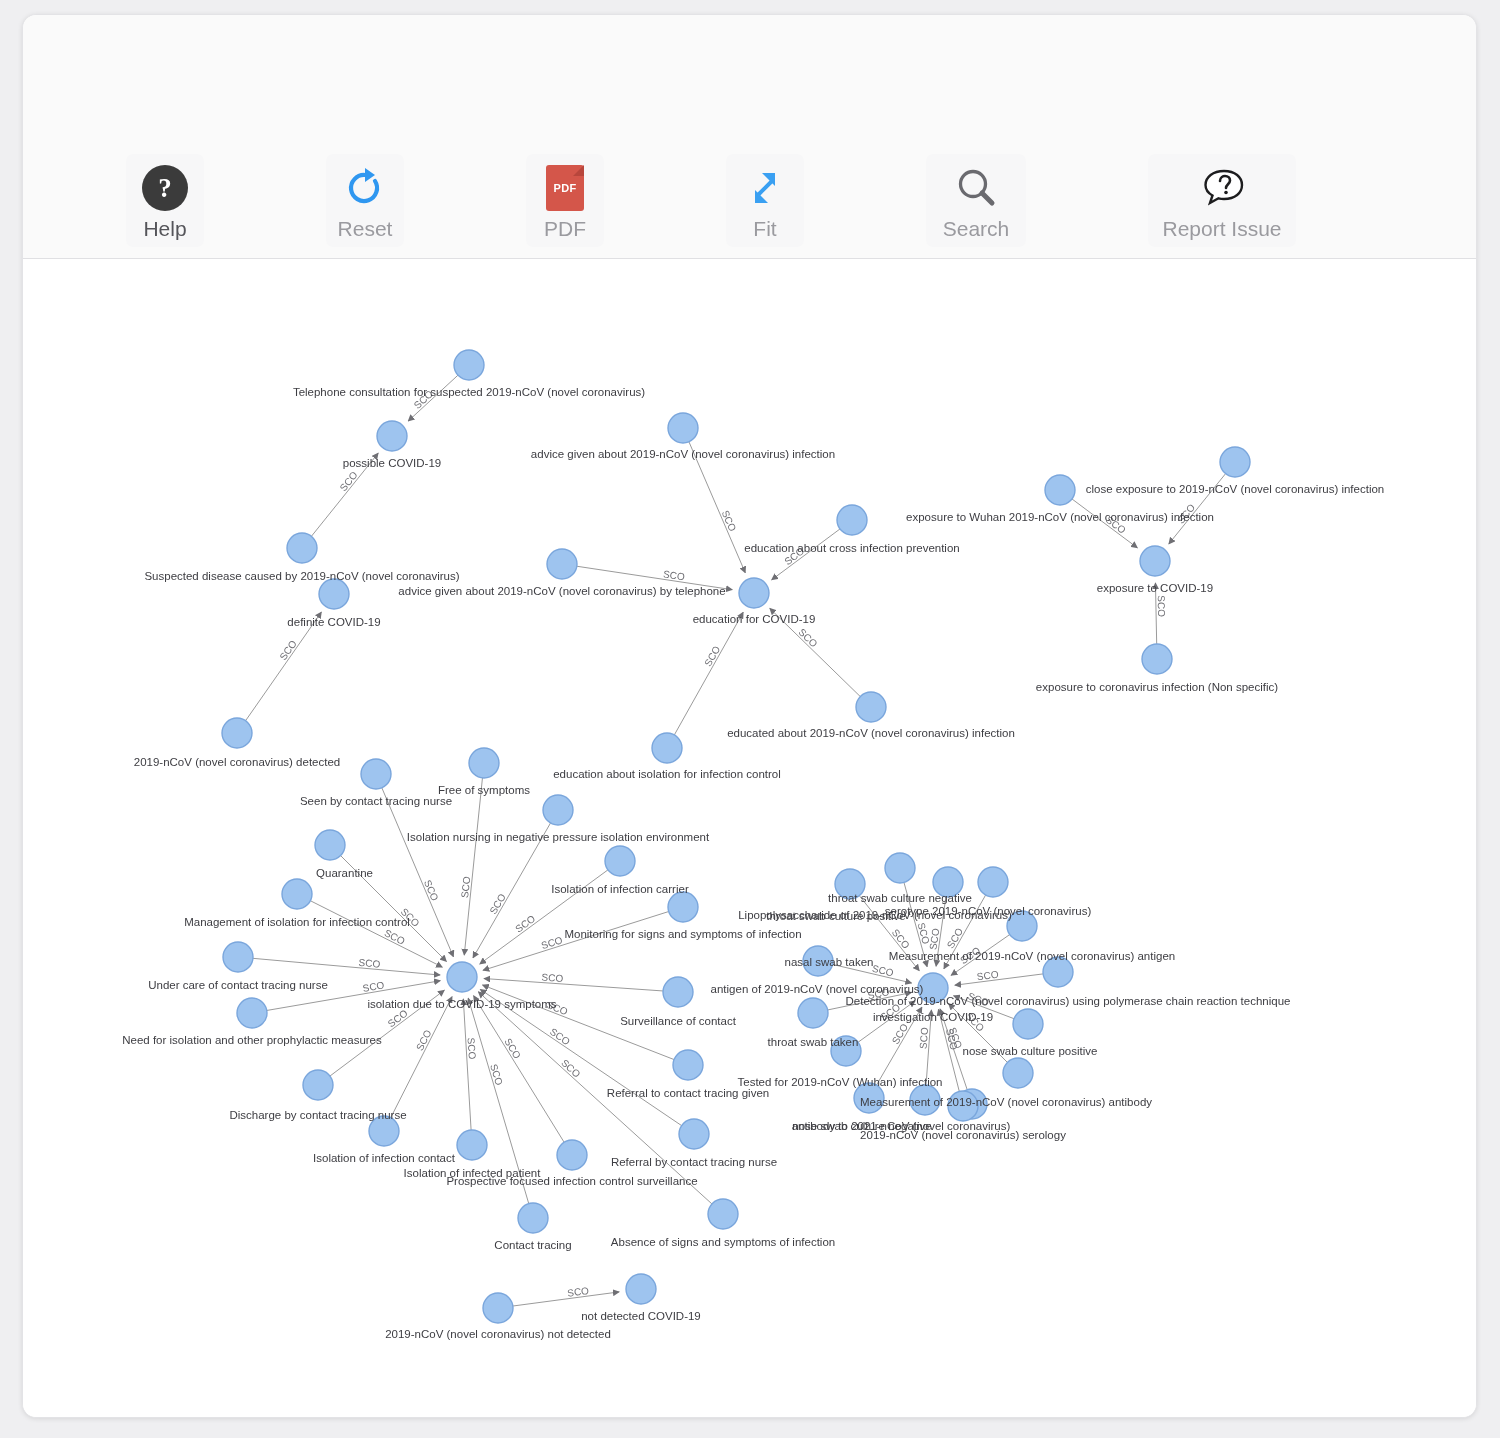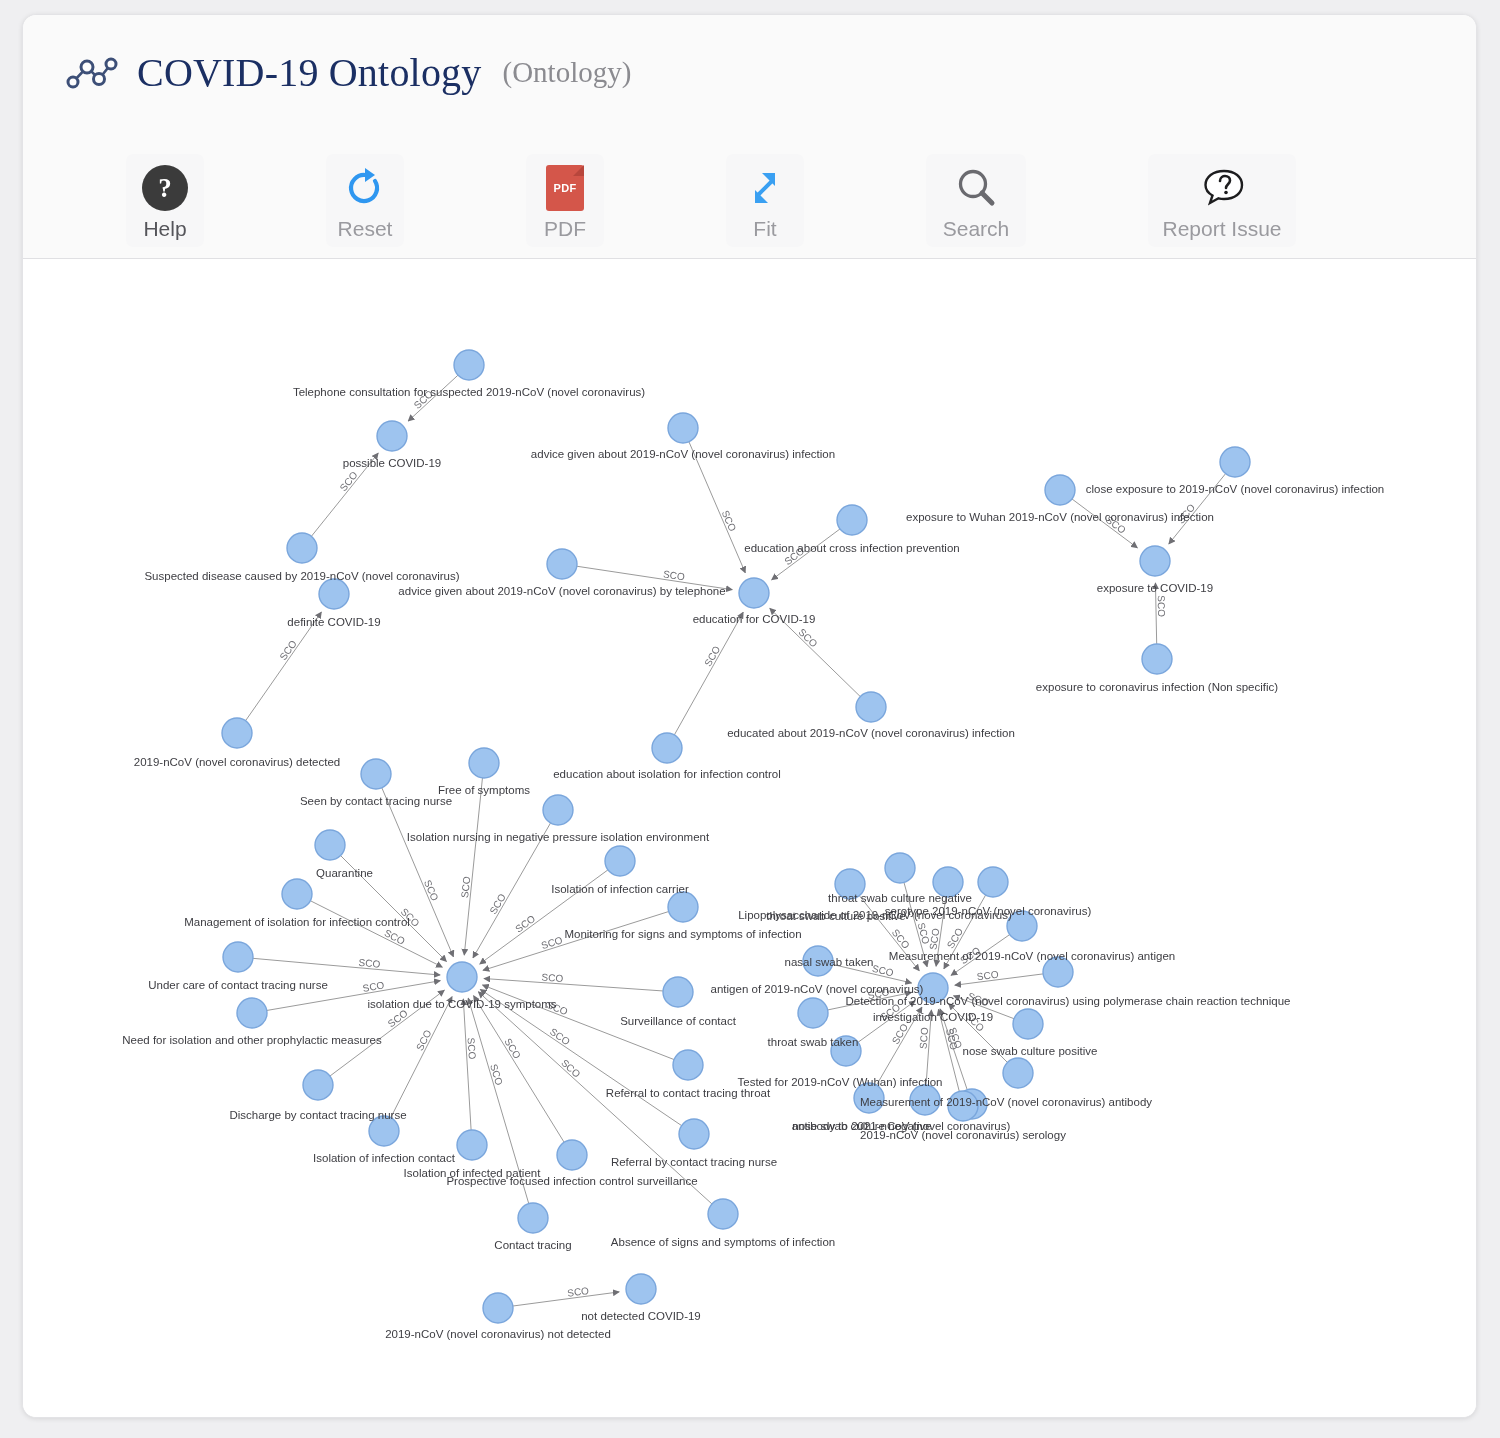--- a/index.html
+++ b/index.html
@@ -97,35 +97,20 @@
     pointer-events:none;
   }
 </style>
 </head>
 <body>
 
 <div id="app">
 
   <div id="header">
 
-    <div id="title-row">
-      <svg id="graph-logo" width="56" height="38" viewBox="0 0 56 38">
-        <g stroke="#3d4f77" stroke-width="2.6" fill="none">
-          <path d="M10 28 L24 13 L36 25 L48 10"></path>
-        </g>
-        <g fill="#fdfdfd" stroke="#3d4f77" stroke-width="3">
-          <circle cx="10" cy="28" r="5"></circle>
-          <circle cx="24" cy="13" r="6"></circle>
-          <circle cx="36" cy="25" r="5.5"></circle>
-          <circle cx="48" cy="10" r="5"></circle>
-        </g>
-      </svg>
-      <div id="app-title">COVID-19 Ontology</div>
-      <div id="app-subtitle">(Ontology)</div>
-    </div>
 
     <div id="toolbar">
 
       <div class="tool">
         <div class="tool-icon">
           <div class="help-dot">?</div>
         </div>
         <div class="tool-label dark">Help</div>
       </div>
 
@@ -362,21 +347,21 @@
         <div class="node-label" style="left: 461px; top: 526px; color: rgb(61, 61, 66);">Free of symptoms</div>
         <div class="node-label" style="left: 535px; top: 573px; color: rgb(61, 61, 66);">Isolation nursing in negative pressure isolation environment</div>
         <div class="node-label" style="left: 307px; top: 609px; color: rgb(61, 61, 66); padding-left: 29px;">Quarantine</div>
         <div class="node-label" style="left: 597px; top: 625px; color: rgb(61, 61, 66);">Isolation of infection carrier</div>
         <div class="node-label" style="left: 274px; top: 658px; color: rgb(61, 61, 66);">Management of isolation for infection control</div>
         <div class="node-label" style="left: 660px; top: 670px; color: rgb(61, 61, 66);">Monitoring for signs and symptoms of infection</div>
         <div class="node-label" style="left: 215px; top: 721px; color: rgb(61, 61, 66);">Under care of contact tracing nurse</div>
         <div class="node-label" style="left: 439px; top: 740px; color: rgb(61, 61, 66);">isolation due to COVID-19 symptoms</div>
         <div class="node-label" style="left: 229px; top: 776px; color: rgb(61, 61, 66);">Need for isolation and other prophylactic measures</div>
         <div class="node-label" style="left: 655px; top: 757px; color: rgb(61, 61, 66);">Surveillance of contact</div>
-        <div class="node-label" style="left: 665px; top: 829px; color: rgb(61, 61, 66);">Referral to contact tracing throat</div>
+        <div class="node-label" style="left: 665px; top: 829px; color: rgb(61, 61, 66);">Referral to contact tracing given</div>
         <div class="node-label" style="left: 295px; top: 851px; color: rgb(61, 61, 66);">Discharge by contact tracing nurse</div>
         <div class="node-label" style="left: 361px; top: 894px; color: rgb(61, 61, 66);">Isolation of infection contact</div>
         <div class="node-label" style="left: 449px; top: 909px; color: rgb(61, 61, 66);">Isolation of infected patient</div>
         <div class="node-label" style="left: 549px; top: 917px; color: rgb(61, 61, 66);">Prospective focused infection control surveillance</div>
         <div class="node-label" style="left: 671px; top: 898px; color: rgb(61, 61, 66);">Referral by contact tracing nurse</div>
         <div class="node-label" style="left: 510px; top: 981px; color: rgb(61, 61, 66);">Contact tracing</div>
         <div class="node-label" style="left: 700px; top: 978px; color: rgb(61, 61, 66);">Absence of signs and symptoms of infection</div>
         <div class="node-label" style="left: 877px; top: 634px; color: rgb(61, 61, 66);">throat swab culture negative</div>
         <div class="node-label" style="left: 965px; top: 647px; color: rgb(61, 61, 66);">serotype 2019-nCoV (novel coronavirus)</div>
         <div class="node-label" style="left: 852px; top: 651px; color: rgb(61, 61, 66);">Lipopolysaccharide of 2019-nCoV (novel coronavirus)</div>

